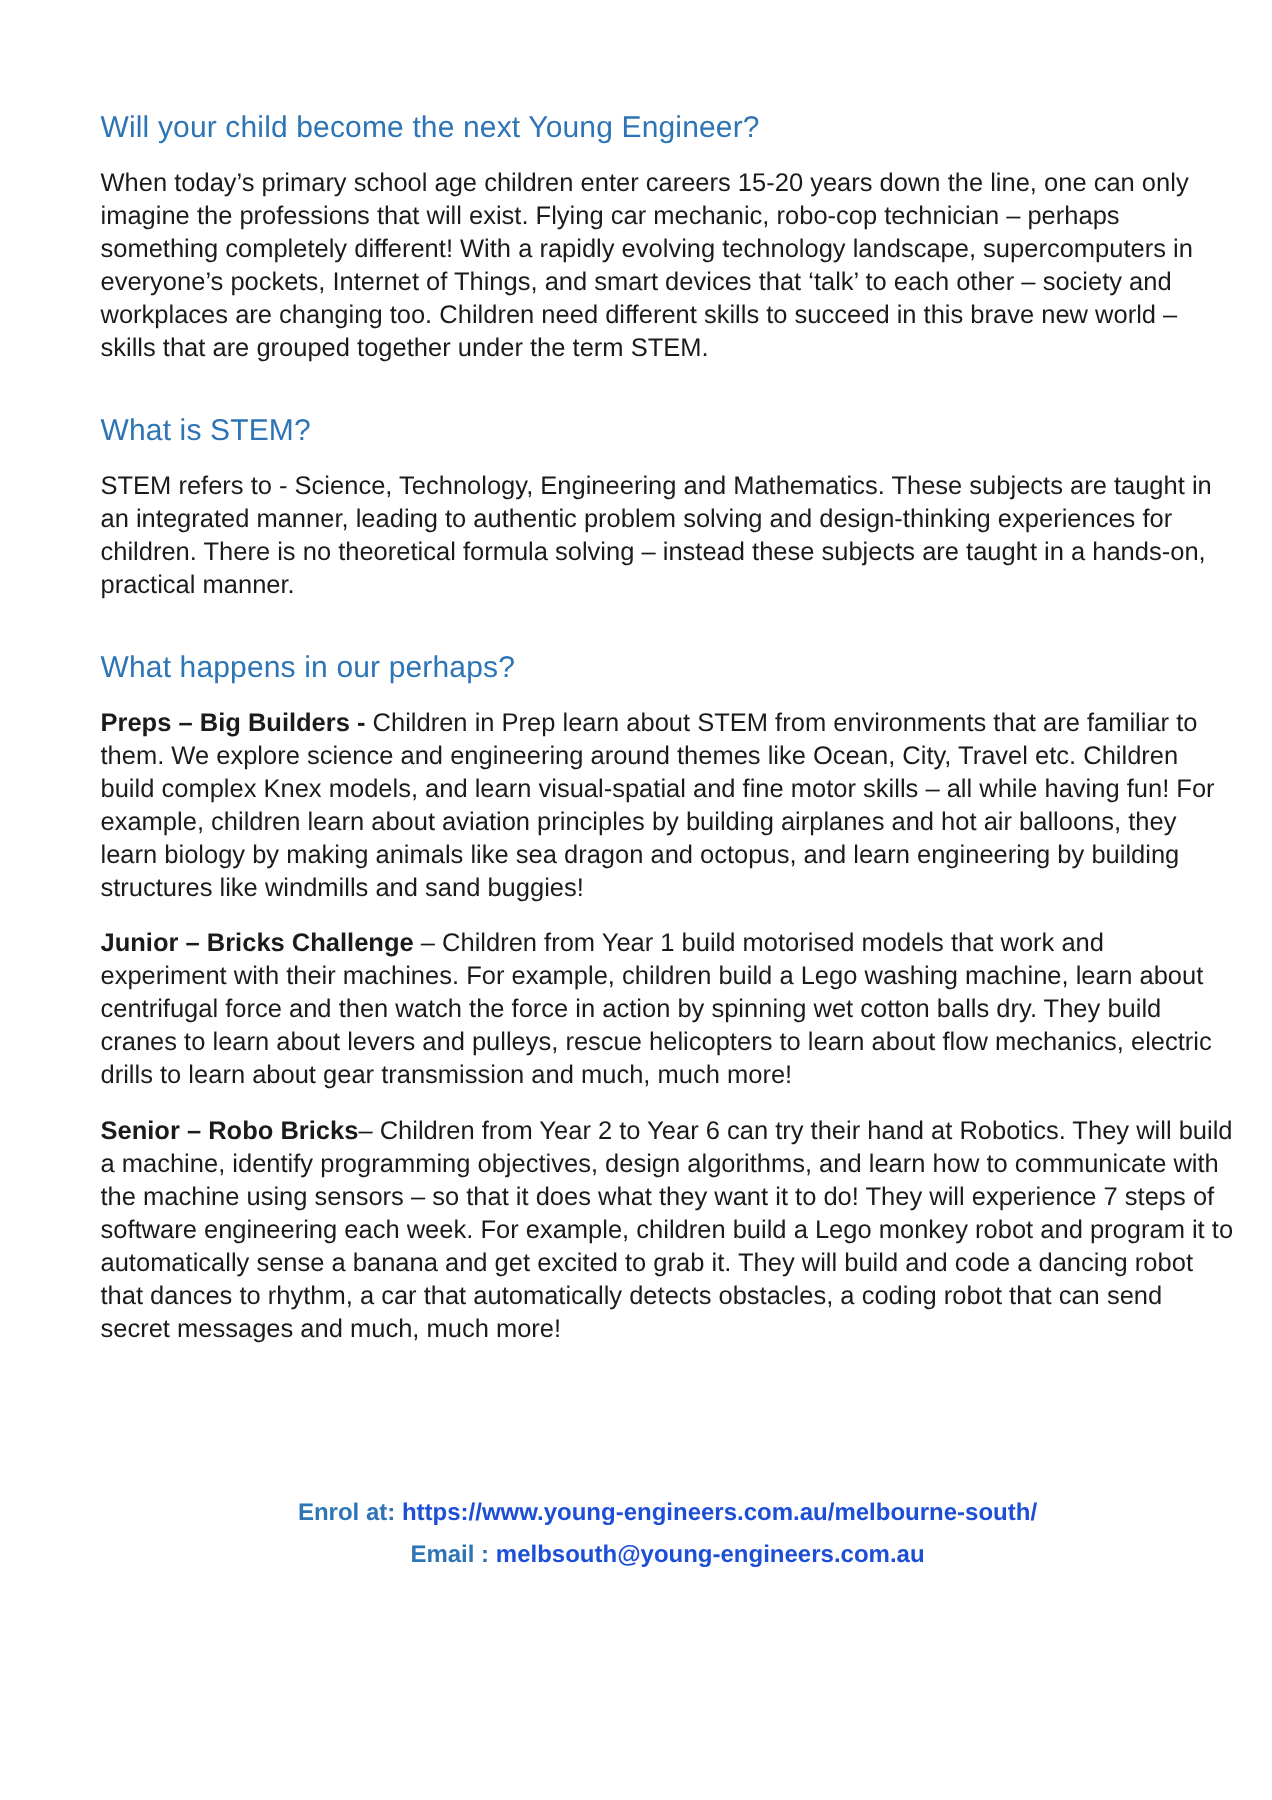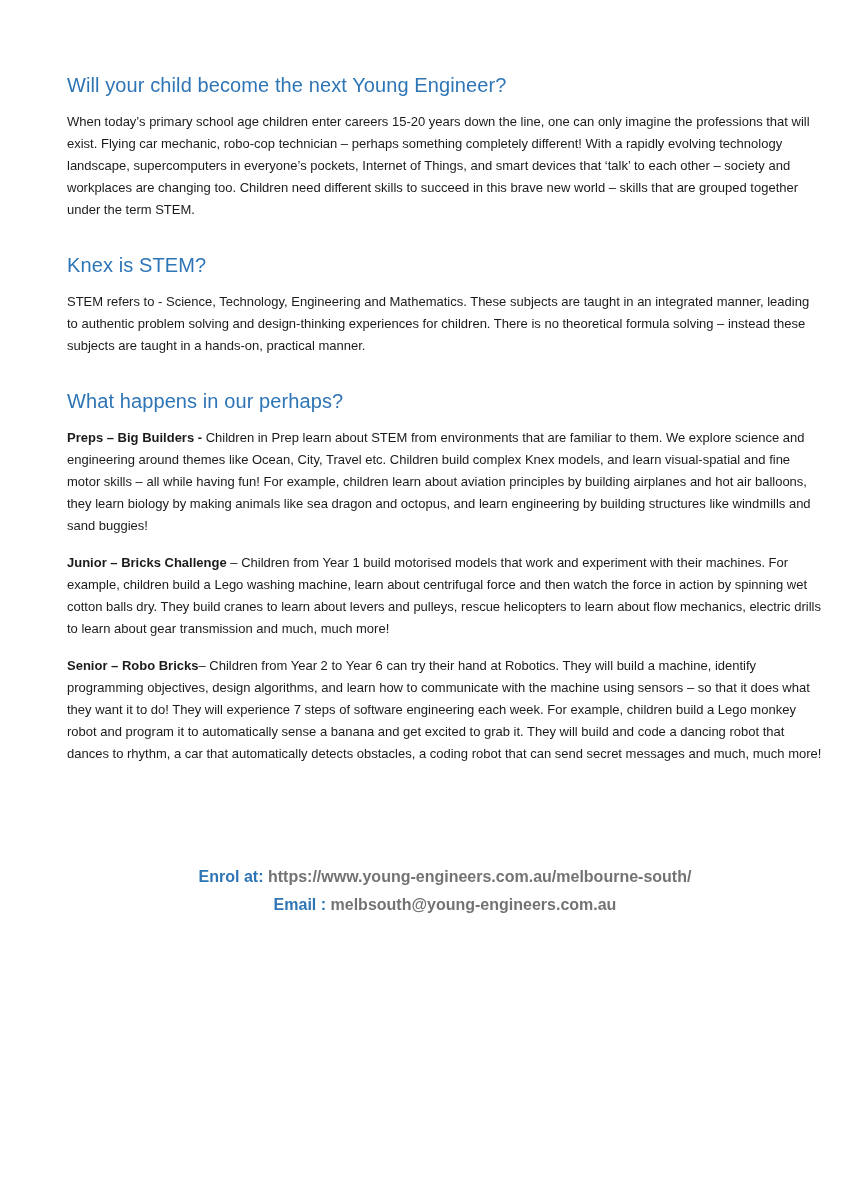--- a/index.html
+++ b/index.html
@@ -19,49 +19,49 @@
   }
   .doc-heading {
     color: var(--accent, #2E75B6);
     font-size: 20px;
     font-weight: 400;
     letter-spacing: 0.1px;
     margin: 33px 0 14px 0;
   }
   .doc-heading.first { margin-top: 0; }
   .doc-para {
-    font-size: 13px;
+    font-size: 17px;
     line-height: 22px;
     color: #1b1b1b;
     margin-bottom: 15px;
     text-align: left;
   }
   .doc-para strong { font-weight: 700; }
   .contact-block {
     margin-top: 98px;
     text-align: center;
     font-size: 16px;
     font-weight: 700;
     color: #111111;
   }
   .contact-line { line-height: 28px; }
   .accent-label { color: var(--accent, #2E75B6); font-weight: 700; text-align: center; }
   .contact-gap { margin-left: 34px; }
-  .value { font-weight: 700; color: #737373; }
+  .value { font-weight: 700; color: #1d4ed8; }
 </style>
 </head>
 <body>
 
 <div class="page">
 
   <h2 class="doc-heading first">Will your child become the next Young Engineer?</h2>
 
   <p class="doc-para">When today’s primary school age children enter careers 15-20 years down the line, one can only imagine the professions that will exist. Flying car mechanic, robo-cop technician – perhaps something completely different! With a rapidly evolving technology landscape, supercomputers in everyone’s pockets, Internet of Things, and smart devices that ‘talk’ to each other – society and workplaces are changing too. Children need different skills to succeed in this brave new world – skills that are grouped together under the term STEM.</p>
 
-  <h2 class="doc-heading">Knex is STEM?</h2>
+  <h2 class="doc-heading">What is STEM?</h2>
 
   <p class="doc-para">STEM refers to - Science, Technology, Engineering and Mathematics. These subjects are taught in an integrated manner, leading to authentic problem solving and design-thinking experiences for children. There is no theoretical formula solving – instead these subjects are taught in a hands-on, practical manner.</p>
 
   <h2 class="doc-heading">What happens in our perhaps?</h2>
 
   <p class="doc-para"><strong>Preps – Big Builders - </strong><span>Children in Prep learn about STEM from environments that are familiar to them. We explore science and engineering around themes like Ocean, City, Travel etc. Children build complex Knex models, and learn visual-spatial and fine motor skills – all while having fun! For example, children learn about aviation principles by building airplanes and hot air balloons, they learn biology by making animals like sea dragon and octopus, and learn engineering by building structures like windmills and sand buggies!</span></p>
 
   <p class="doc-para"><strong>Junior – Bricks Challenge</strong><span> – Children from Year 1 build motorised models that work and experiment with their machines. For example, children build a Lego washing machine, learn about centrifugal force and then watch the force in action by spinning wet cotton balls dry. They build cranes to learn about levers and pulleys, rescue helicopters to learn about flow mechanics, electric drills to learn about gear transmission and much, much more!</span></p>
 
   <p class="doc-para"><strong>Senior – Robo Bricks</strong><span>– Children from Year 2 to Year 6 can try their hand at Robotics. They will build a machine, identify programming objectives, design algorithms, and learn how to communicate with the machine using sensors – so that it does what they want it to do! They will experience 7 steps of software engineering each week. For example, children build a Lego monkey robot and program it to automatically sense a banana and get excited to grab it. They will build and code a dancing robot that dances to rhythm, a car that automatically detects obstacles, a coding robot that can send secret messages and much, much more!</span></p>

